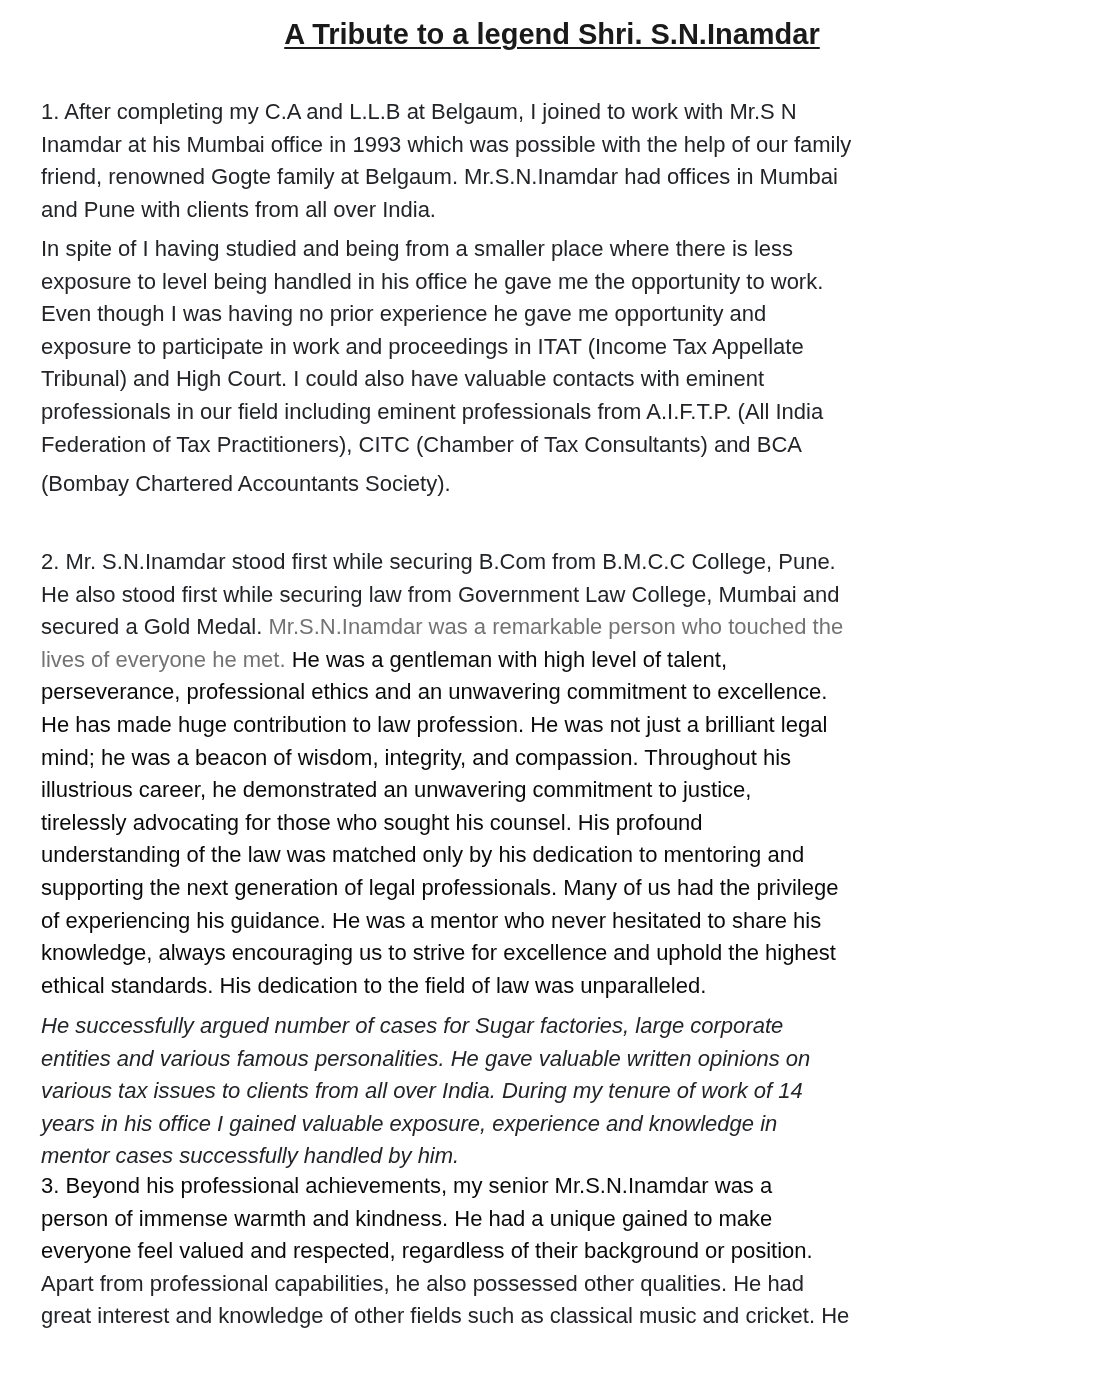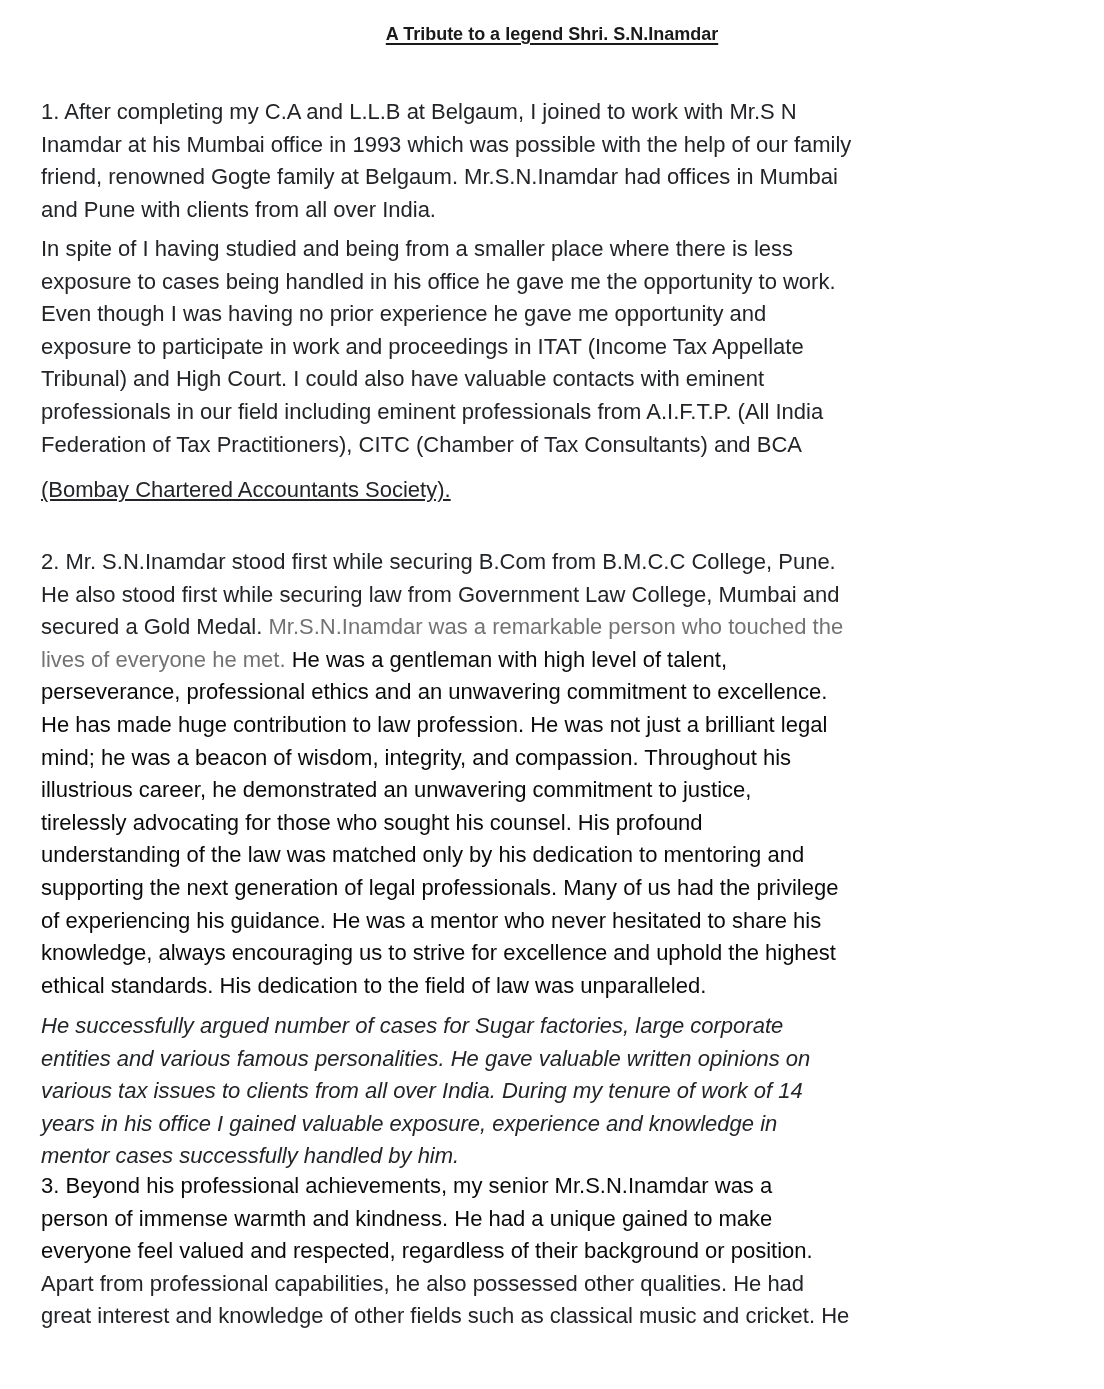--- a/index.html
+++ b/index.html
@@ -21,21 +21,21 @@
       width: 1104px;
       height: 1389px;
       background: #ffffff;
     }
     .title {
       position: absolute;
       top: 17px;
       left: 0;
       width: 1104px;
       text-align: center;
-      font-size: 18px;
+      font-size: 29px;
       font-weight: bold;
       color: #1a1a1a;
       text-decoration: underline;
       text-decoration-thickness: 2px;
       text-underline-offset: 3px;
       margin: 0;
       line-height: 34px;
     }
     .para {
       position: absolute;
@@ -59,27 +59,27 @@
   <h1 class="title">A Tribute to a legend Shri. S.N.Inamdar</h1>
 
   <p class="para" style="top:96px;">
       <span class="line"><span class="c-dark">1. After completing my C.A and L.L.B at Belgaum, I joined to work with Mr.S N</span></span>
       <span class="line"><span class="c-dark">Inamdar at his Mumbai office in 1993 which was possible with the help of our family</span></span>
       <span class="line"><span class="c-dark">friend, renowned Gogte family at Belgaum. Mr.S.N.Inamdar had offices in Mumbai</span></span>
       <span class="line"><span class="c-dark">and Pune with clients from all over India.</span></span>
     </p>
   <p class="para" style="top:233px;">
       <span class="line"><span class="c-dark">In spite of I having studied and being from a smaller place where there is less</span></span>
-      <span class="line"><span class="c-dark">exposure to cases being handled in his office he gave me the opportunity to work.</span></span>
+      <span class="line"><span class="c-dark">exposure to level being handled in his office he gave me the opportunity to work.</span></span>
       <span class="line"><span class="c-dark">Even though I was having no prior experience he gave me opportunity and</span></span>
       <span class="line"><span class="c-dark">exposure to participate in work and proceedings in ITAT (Income Tax Appellate</span></span>
       <span class="line"><span class="c-dark">Tribunal) and High Court. I could also have valuable contacts with eminent</span></span>
       <span class="line"><span class="c-dark">professionals in our field including eminent professionals from A.I.F.T.P. (All India</span></span>
       <span class="line"><span class="c-dark">Federation of Tax Practitioners), CITC (Chamber of Tax Consultants) and BCA</span></span>
-      <span class="line" style="margin-top: 13px; text-decoration: underline;"><span class="c-dark">(Bombay Chartered Accountants Society).</span></span>
+      <span class="line" style="margin-top: 7px;"><span class="c-dark">(Bombay Chartered Accountants Society).</span></span>
     </p>
   <p class="para" style="top:546px;">
       <span class="line"><span class="c-dark">2. Mr. S.N.Inamdar stood first while securing B.Com from B.M.C.C College, Pune.</span></span>
       <span class="line"><span class="c-dark">He also stood first while securing law from Government Law College, Mumbai and</span></span>
       <span class="line"><span class="c-dark">secured a Gold Medal. </span><span class="c-grey">Mr.S.N.Inamdar was a remarkable person who touched the</span></span>
       <span class="line"><span class="c-grey">lives of everyone he met. </span><span class="c-black">He was a gentleman with high level of talent,</span></span>
       <span class="line"><span class="c-black">perseverance, professional ethics and an unwavering commitment to excellence.</span></span>
       <span class="line"><span class="c-black">He has made huge contribution to law profession. He was not just a brilliant legal</span></span>
       <span class="line"><span class="c-black">mind; he was a beacon of wisdom, integrity, and compassion. Throughout his</span></span>
       <span class="line"><span class="c-black">illustrious career, he demonstrated an unwavering commitment to justice,</span></span>

